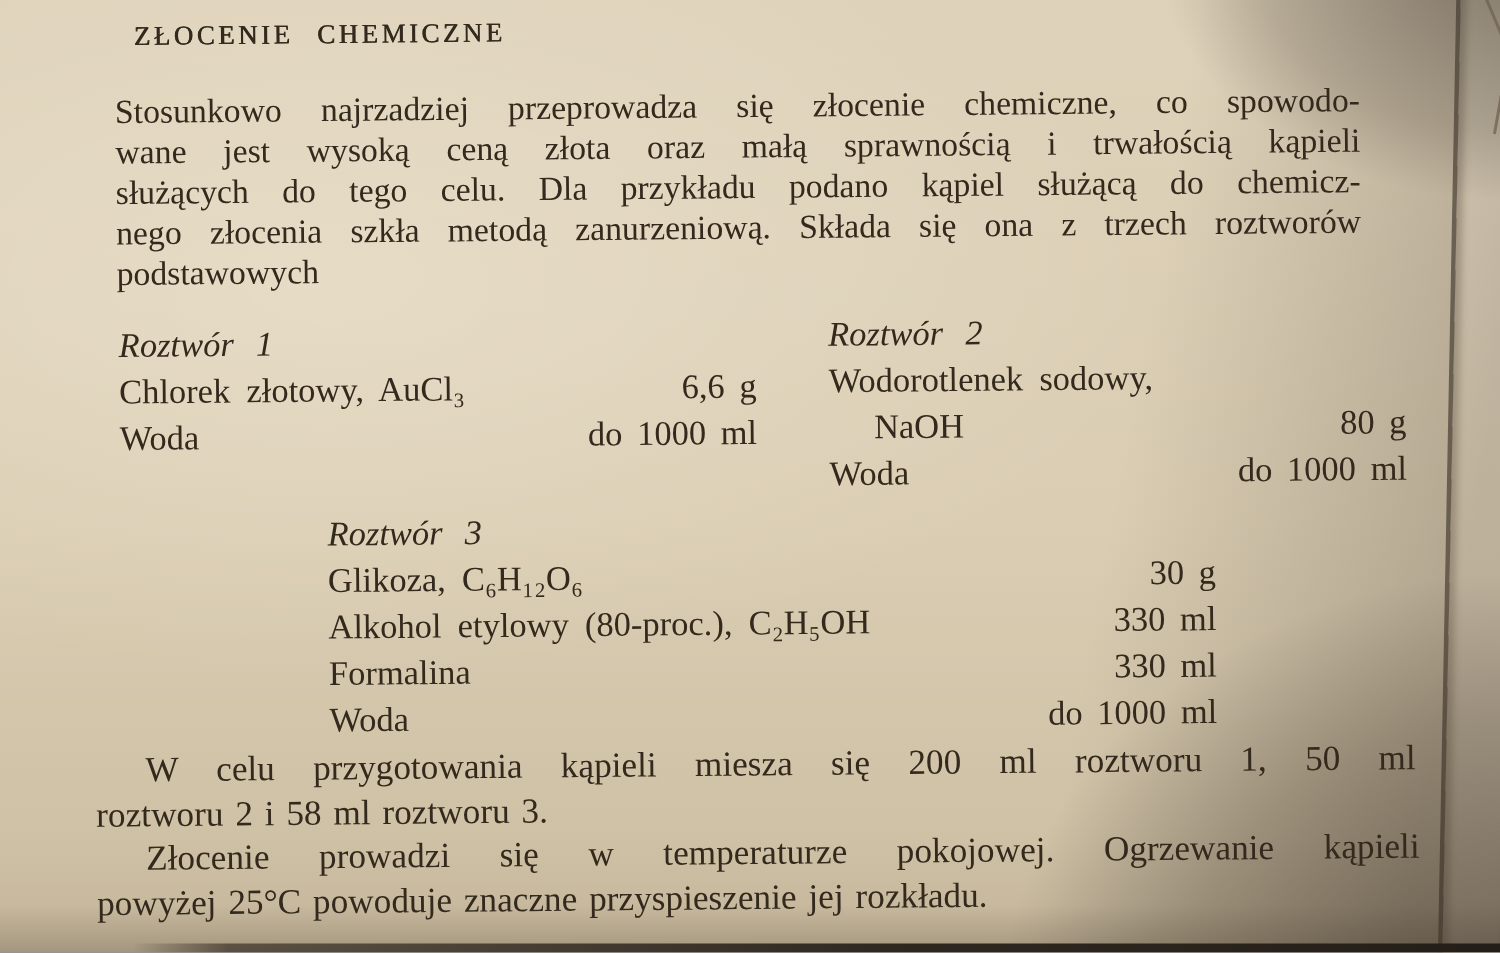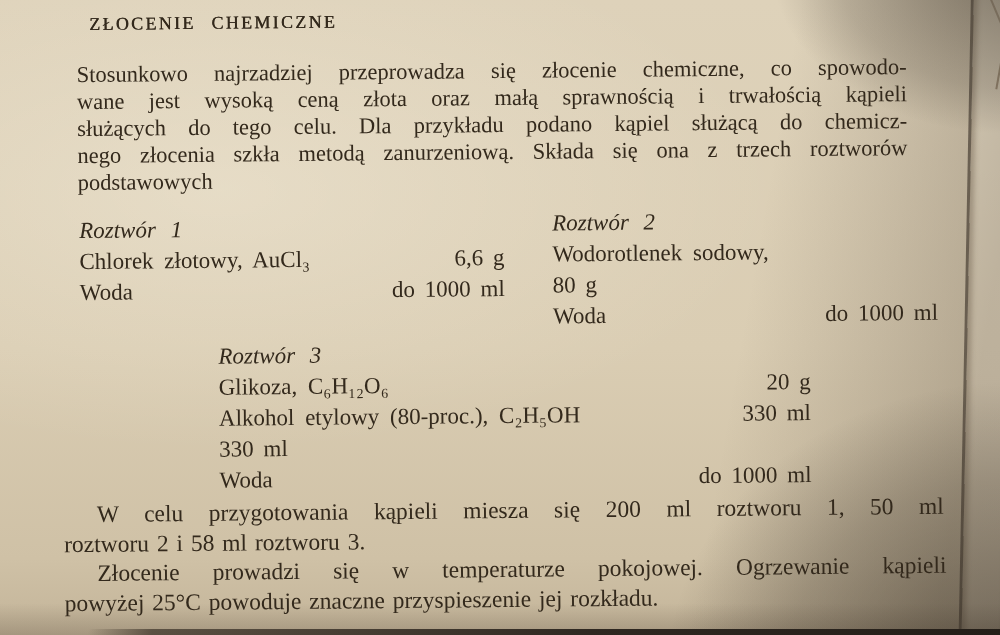--- a/index.html
+++ b/index.html
@@ -103,39 +103,41 @@
       </div>
     </div>
 
     <div class="solution" style="left:553px;top:208px;width:385px;">
       <div class="sol-label">Roztwór 2</div>
       <div class="irow">
         <span class="name">Wodorotlenek sodowy,</span>
         <span class="amount"></span>
       </div>
       <div class="irow sub-indent">
+        <span class="name">NaOH</span>
         <span class="amount">80 g</span>
       </div>
       <div class="irow">
         <span class="name">Woda</span>
         <span class="amount">do 1000 ml</span>
       </div>
     </div>
 
     <div class="solution" style="left:218px;top:338px;width:592px;">
       <div class="sol-label">Roztwór 3</div>
       <div class="irow">
         <span class="name">Glikoza, C₆H₁₂O₆</span>
-        <span class="amount">20 g</span>
+        <span class="amount">30 g</span>
       </div>
       <div class="irow">
         <span class="name">Alkohol etylowy (80-proc.), C₂H₅OH</span>
         <span class="amount">330 ml</span>
       </div>
       <div class="irow">
+        <span class="name">Formalina</span>
         <span class="amount">330 ml</span>
       </div>
       <div class="irow">
         <span class="name">Woda</span>
         <span class="amount">do 1000 ml</span>
       </div>
     </div>
 
     <div class="para lower" style="left:62px;top:496px;width:880px;">
       <div class="pline just indent">W celu przygotowania kąpieli miesza się 200 ml roztworu 1, 50 ml</div>

